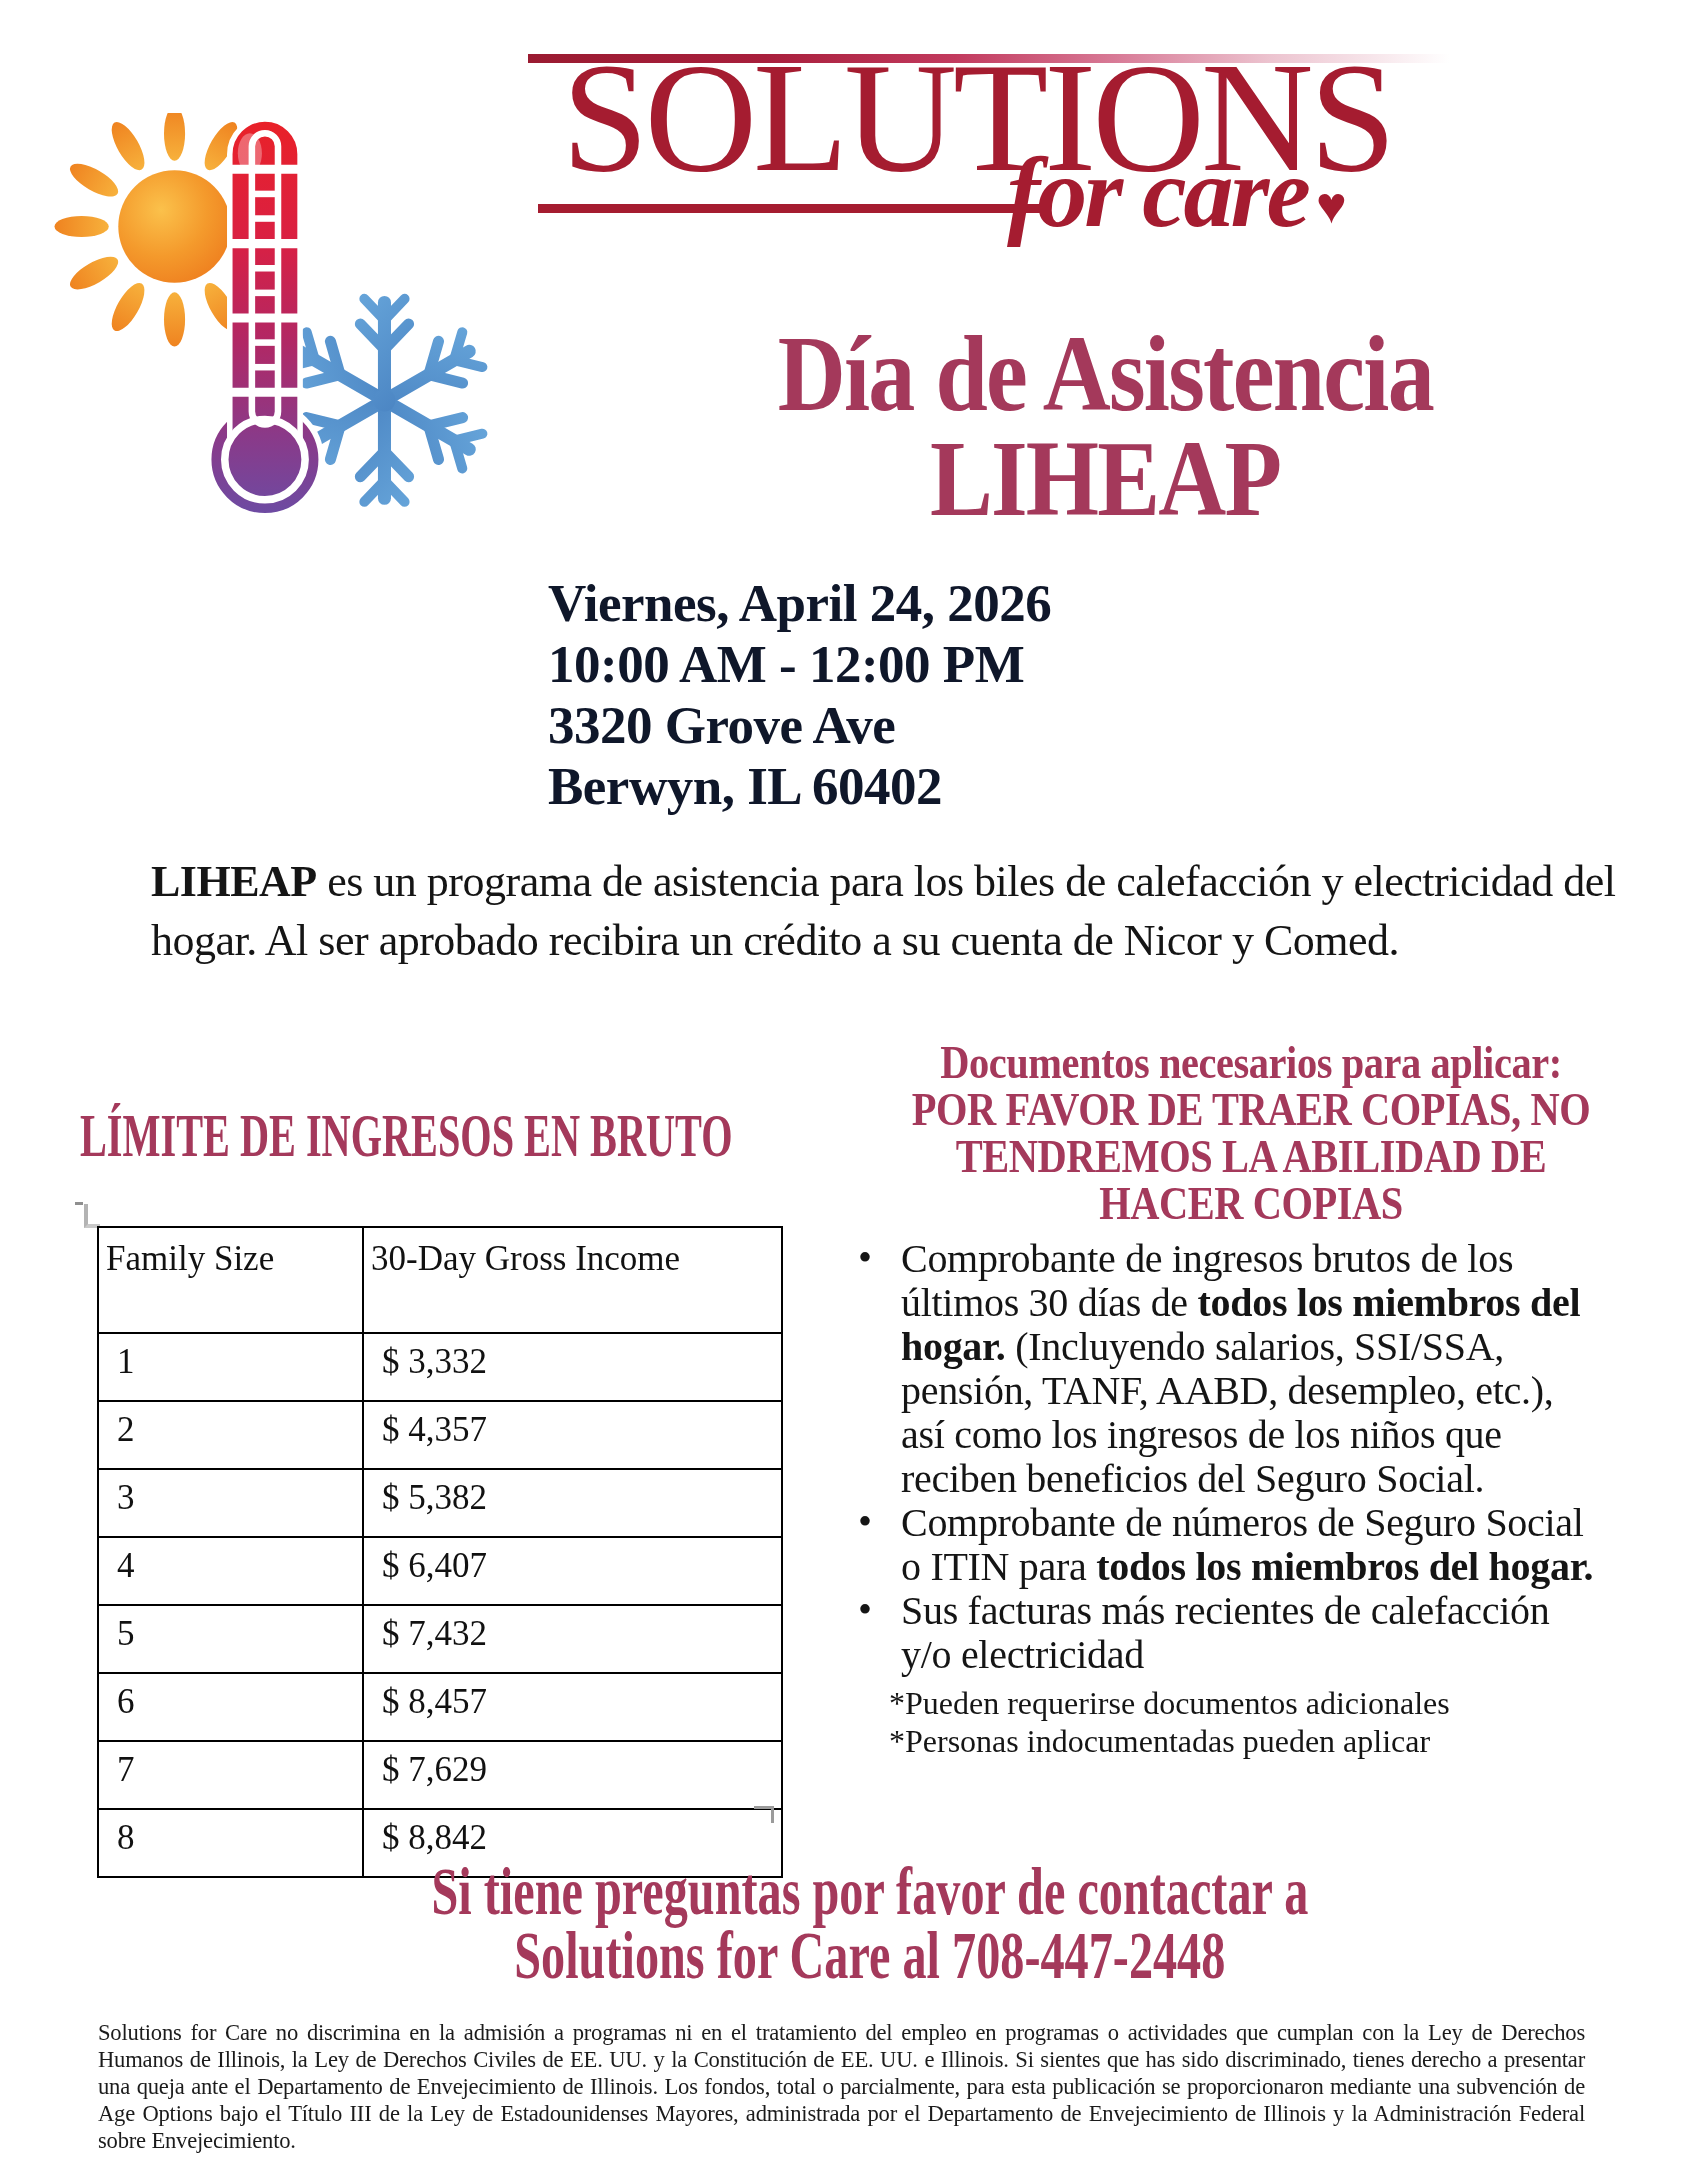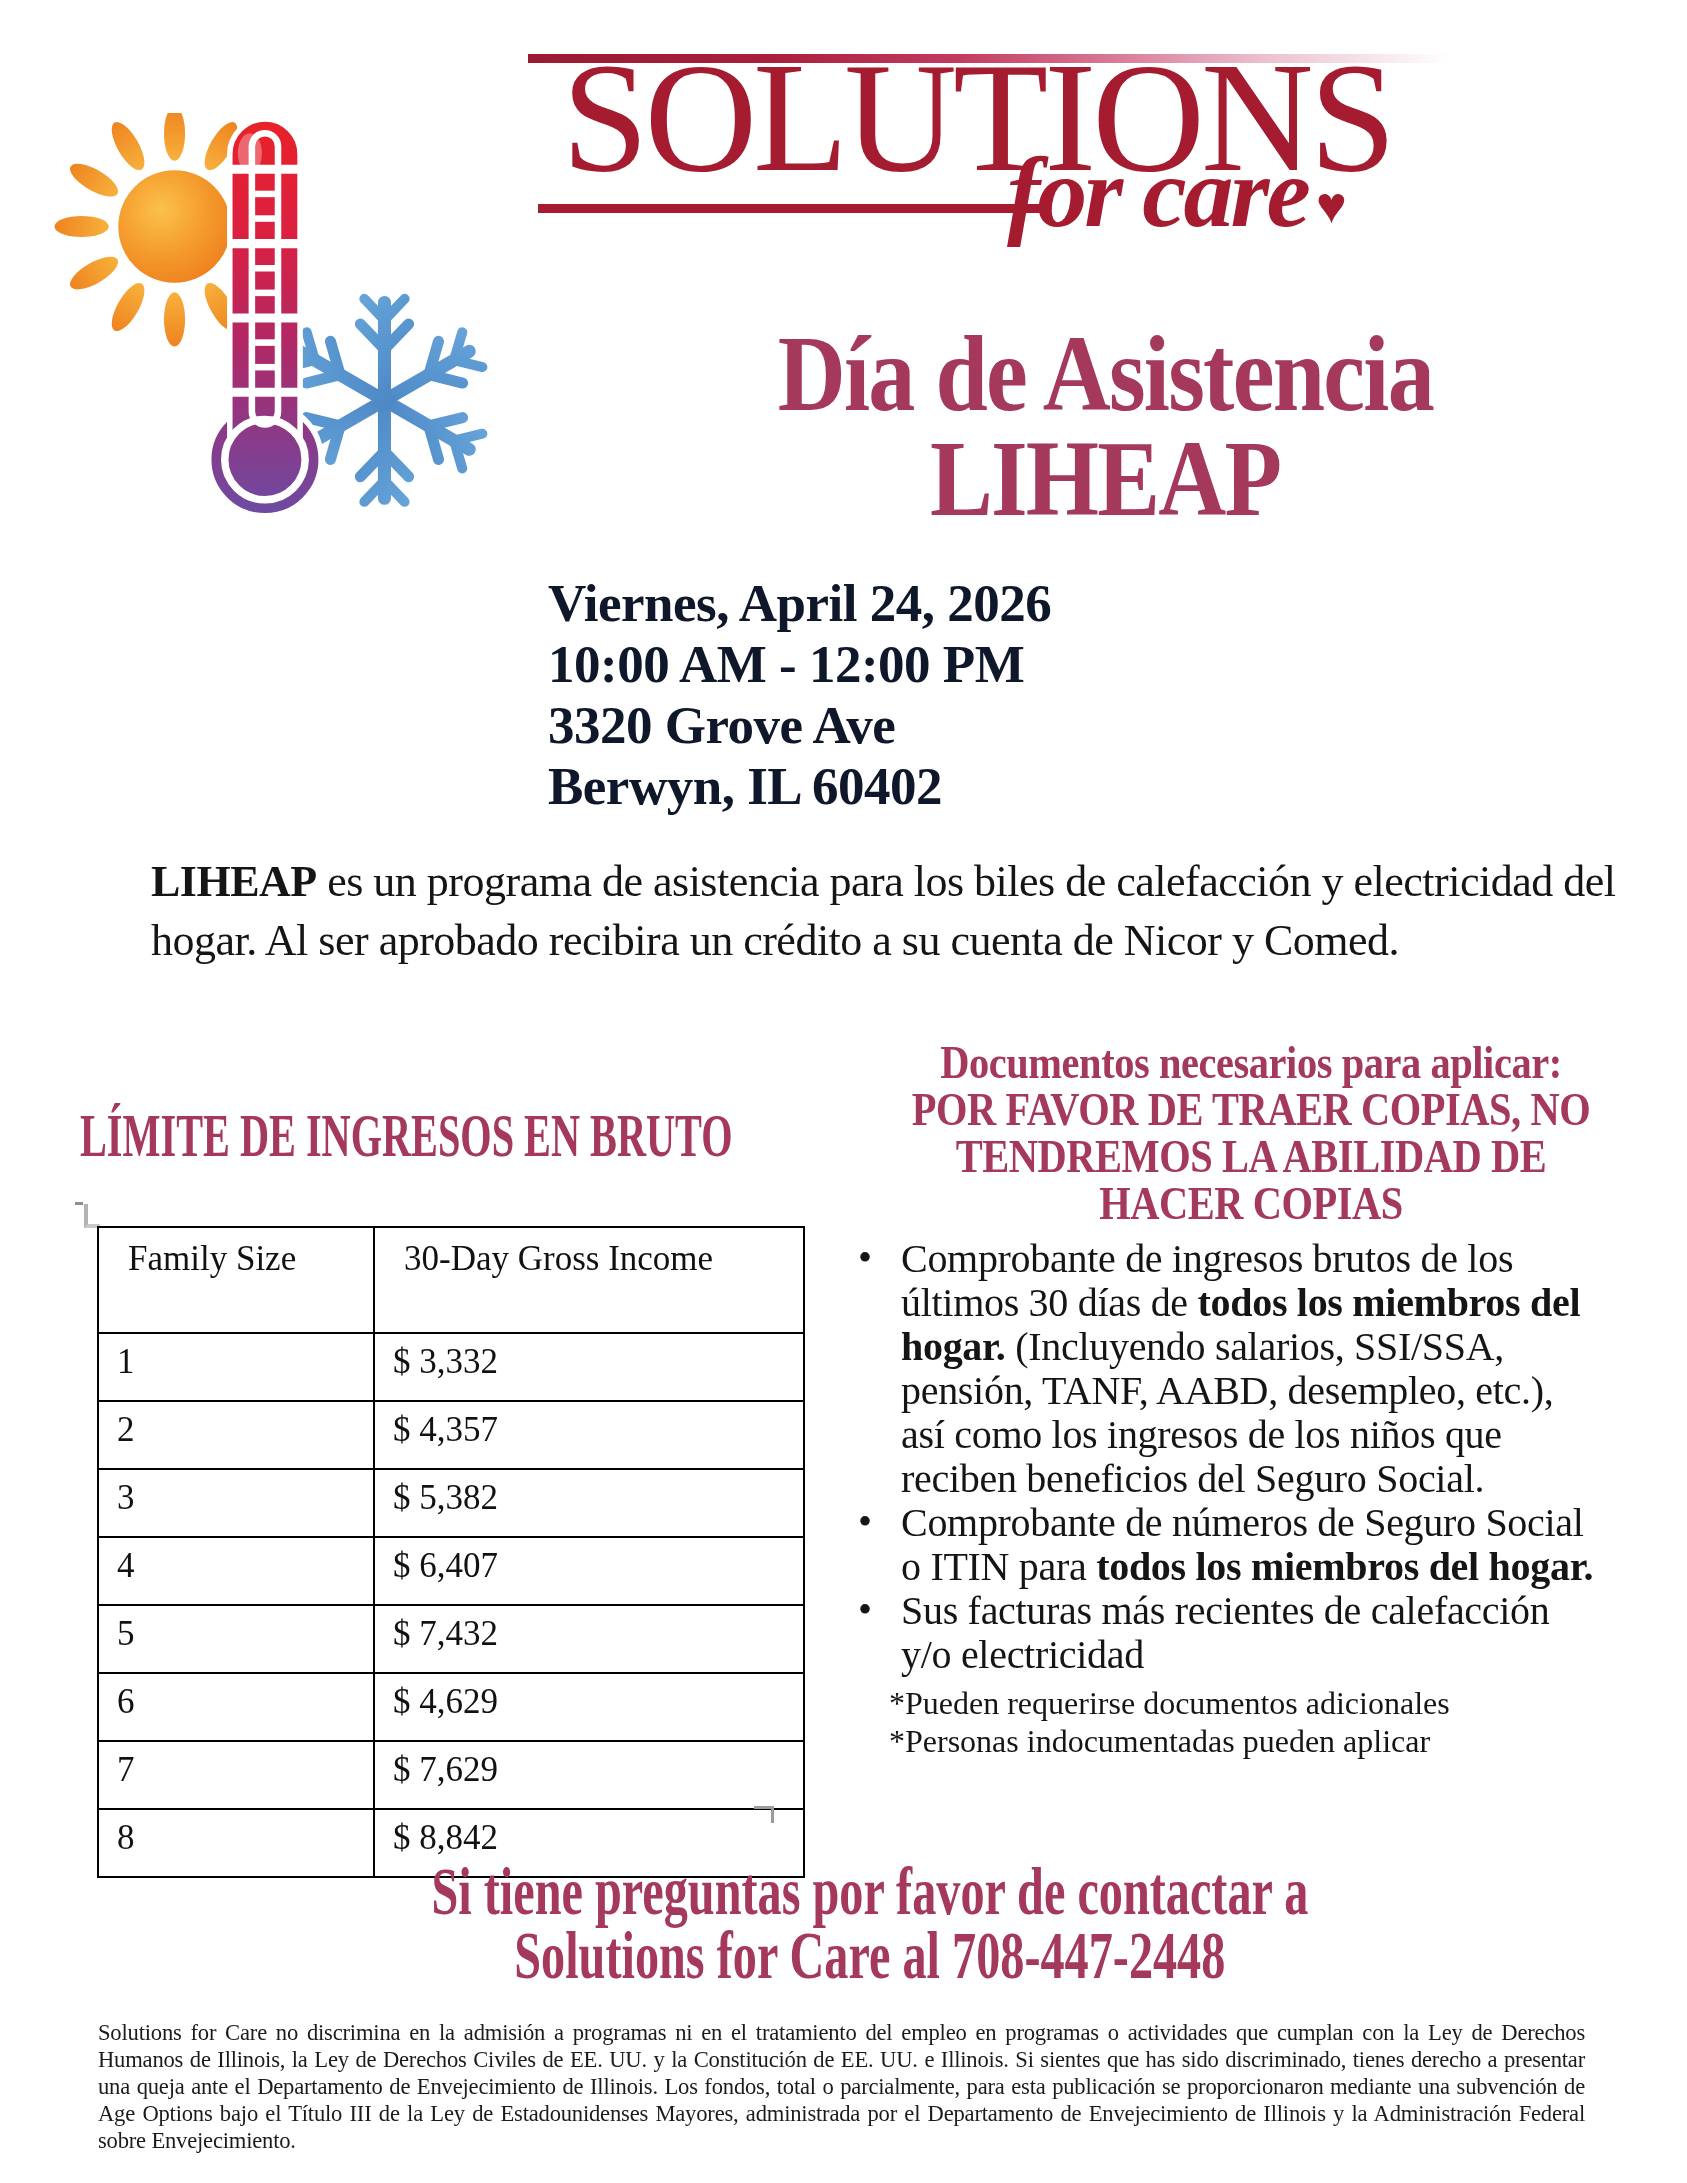--- a/index.html
+++ b/index.html
@@ -52,21 +52,21 @@
     transform:scaleX(0.66);transform-origin:0 0;
   }
   .income-table{
     position:absolute;left:97px;top:1226px;
     border-collapse:collapse;table-layout:fixed;
     font-size:35px;color:#111111;
   }
   .income-table td{border:2px solid #000000;vertical-align:top;line-height:1.05;}
   .income-table .c1{width:245px;}
   .income-table .c2{width:399px;}
-  .income-table tr.head td{height:91px;padding:13px 0 0 29px;}
+  .income-table tr.head td{height:91px;padding:13px 0 0 7px;}
   .income-table tr.row td{height:56px;padding:10px 0 0 18px;}
   .anchor-mark{
     position:absolute;left:84px;top:1204px;width:12px;height:20px;
     border-left:4.5px solid #b3b3b3;border-bottom:4.5px solid #c9c9c9;
   }
   .anchor-tick{position:absolute;left:75px;top:1202px;width:8px;height:3px;background:#8f8f8f;}
   .resize-mark{
     position:absolute;left:754px;top:1806px;width:17px;height:14px;
     border-top:3.5px solid #9b9b9b;border-right:3.5px solid #9b9b9b;
   }
@@ -278,21 +278,21 @@
       <tr class="row">
         <td class="c1">4</td>
         <td class="c2">$ 6,407</td>
       </tr>
       <tr class="row">
         <td class="c1">5</td>
         <td class="c2">$ 7,432</td>
       </tr>
       <tr class="row">
         <td class="c1">6</td>
-        <td class="c2">$ 4,629</td>
+        <td class="c2">$ 8,457</td>
       </tr>
       <tr class="row">
         <td class="c1">7</td>
         <td class="c2">$ 7,629</td>
       </tr>
       <tr class="row">
         <td class="c1">8</td>
         <td class="c2">$ 8,842</td>
       </tr>
     </tbody>

